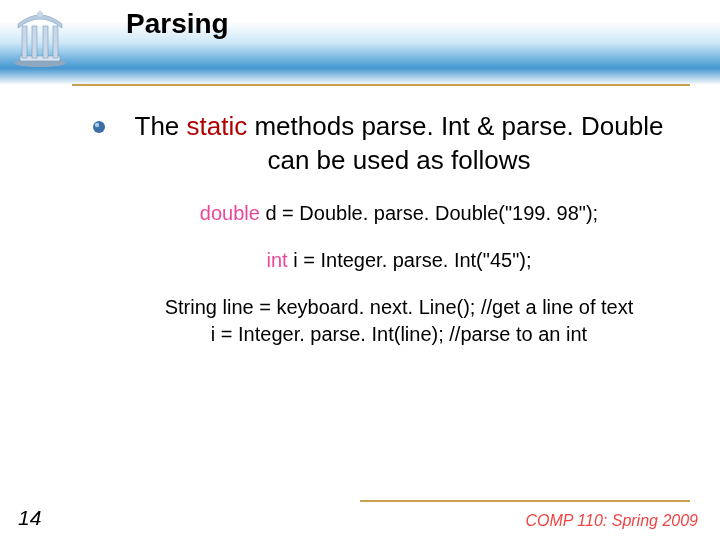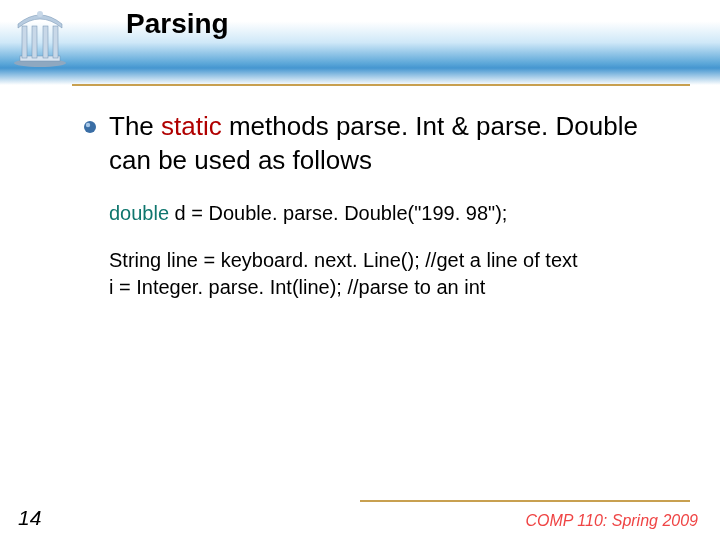--- a/index.html
+++ b/index.html
@@ -41,22 +41,23 @@
     position: absolute;
     top: 84px;
     left: 72px;
     right: 30px;
     height: 2px;
     background: #c8a050;
   }
   .content {
     position: absolute;
     top: 110px;
-    left: 83px;
+    left: 92px;
     right: 40px;
+    text-align: center;
   }
   .bullet-row {
     display: flex;
     align-items: flex-start;
     margin-bottom: 22px;
   }
   .bullet-icon {
     width: 14px;
     height: 14px;
     margin-top: 10px;
@@ -69,21 +70,21 @@
     color: #000;
   }
   .red { color: #b00000; }
   .sub-block {
     margin-left: 26px;
     font-size: 20px;
     line-height: 1.35;
     color: #000;
     margin-bottom: 20px;
   }
-  .kw { color: #0f766e; }
+  .kw { color: #ec4899; }
   .footer-line {
     position: absolute;
     bottom: 38px;
     left: 360px;
     right: 30px;
     height: 2px;
     background: #c8a050;
   }
   .page-num {
     position: absolute;
@@ -136,20 +137,21 @@
     <div class="bullet-text">
       <span>The </span><span class="red">static</span><span> methods parse. Int &amp; parse. Double can be used as follows</span>
     </div>
   </div>
 
   <div class="sub-block">
     <div><span class="kw">double</span><span> d = Double. parse. Double("199. 98");</span></div>
   </div>
 
   <div class="sub-block">
+    <div><span class="kw">int</span><span> i = Integer. parse. Int("45");</span></div>
   </div>
 
   <div class="sub-block">
     <div>String line = keyboard. next. Line(); //get a line of text</div>
     <div>i = Integer. parse. Int(line); //parse to an int</div>
   </div>
 
 </div>
 
 <div class="footer-line"></div>

